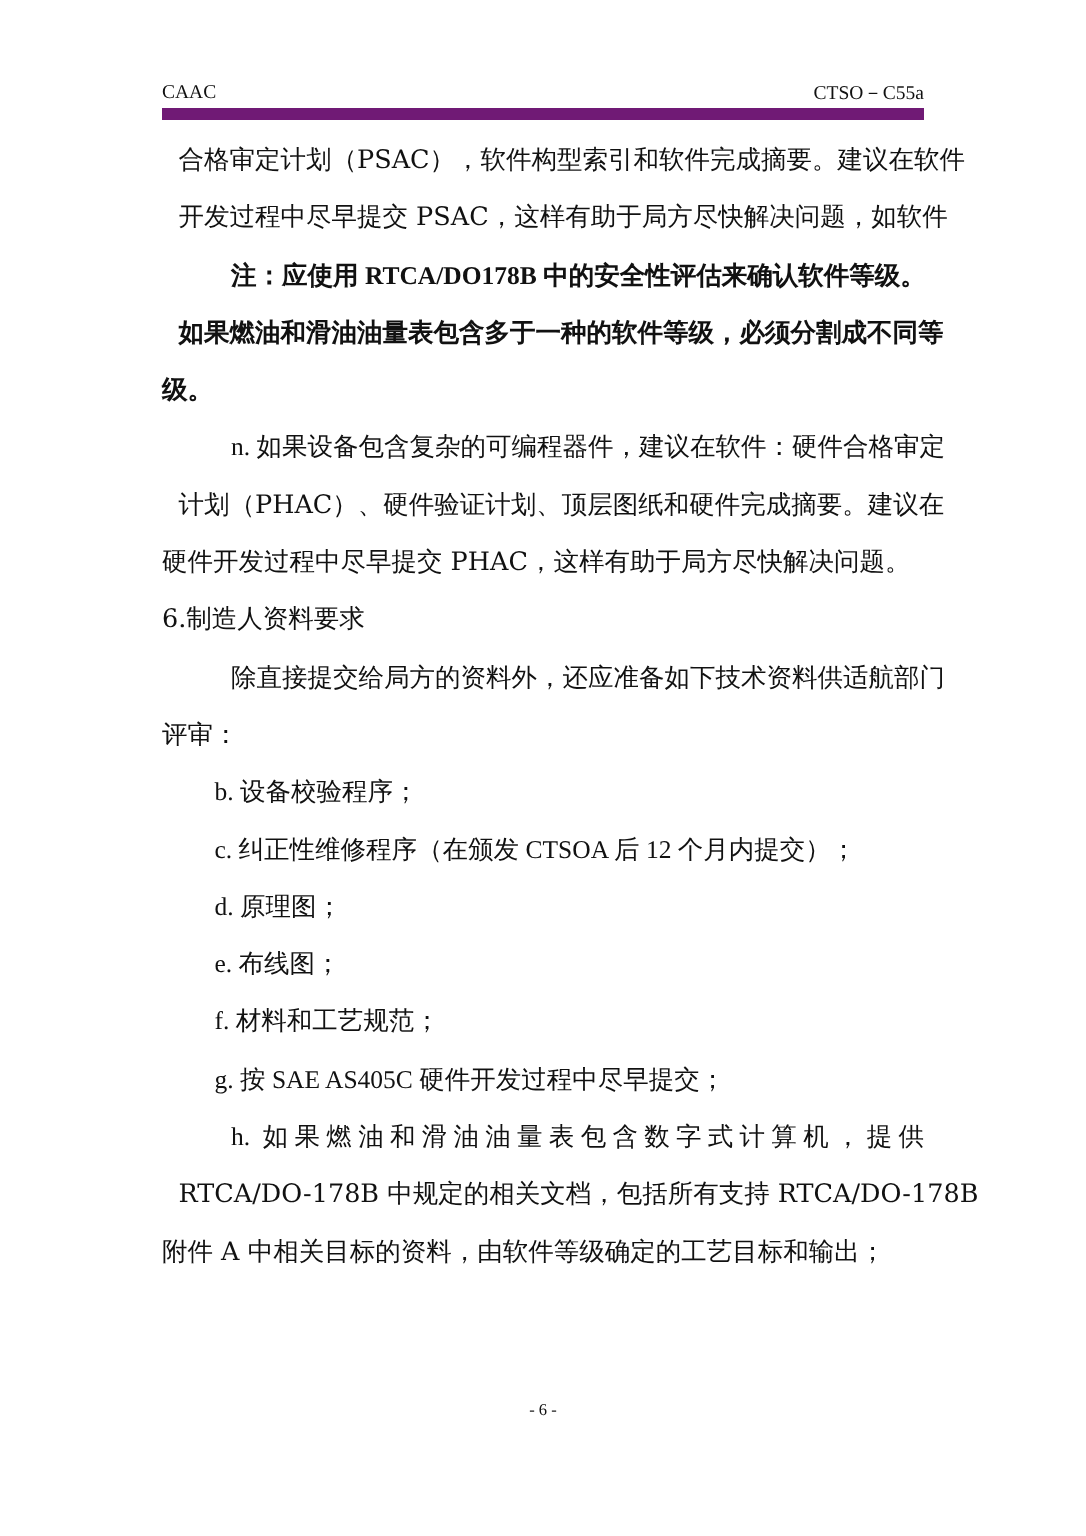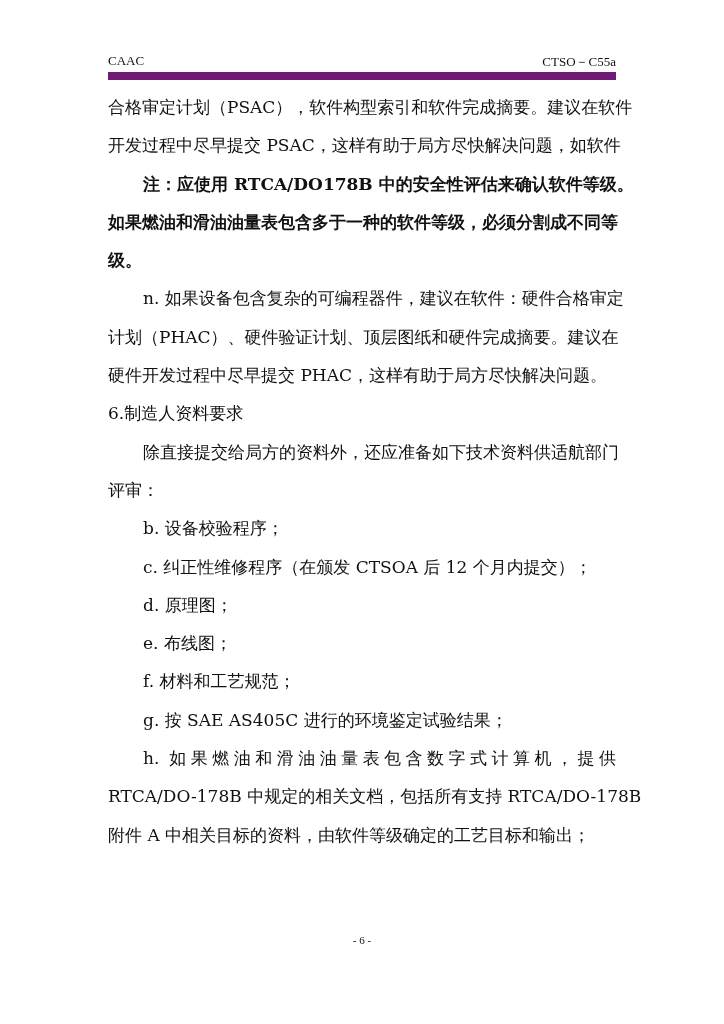--- a/index.html
+++ b/index.html
@@ -4,22 +4,22 @@
 <style>
   html, body { margin: 0; padding: 0; background: #ffffff; }
   body { width: 724px; height: 1024px; position: relative; overflow: hidden;
          font-family: "DejaVu Serif", "Liberation Serif", serif; color: #111; }
   .header { position: absolute; left: 108px; top: 50px; width: 508px; height: 22px;
             border-bottom: 8px solid #701a75; font-family: "Liberation Serif", serif; font-size: 13px; }
   .header .left { position: absolute; left: 0; top: 3px; }
   .header .right { position: absolute; right: 0; top: 3px; text-align: right; }
   .body { position: absolute; left: 108px; top: 88px; width: 508px; }
   .line { height: 38.3px; line-height: 38.3px; font-size: 17px; white-space: nowrap; overflow: visible; }
-  .justify { text-align: justify; text-align-last: justify; }
-  .indent { padding-left: 35px; }
+  .justify { text-align: justify; text-align-last: justify; margin-left: 11px; }
+  .indent { padding-left: 35px; font-family: Liberation Serif, serif; }
   .bold { font-weight: bold; }
   .pagenum { position: absolute; left: 0; width: 724px; top: 934px; text-align: center;
              font-size: 11px; font-family: "Liberation Serif", serif; }
 </style>
 </head>
 <body>
 
 <div class="header">
   <span class="left">CAAC</span>
   <span class="right">CTSO－C55a</span>
@@ -55,21 +55,21 @@
     <div class="line indent">
       <span>d.</span>&nbsp;<span>原理图；</span>
     </div>
     <div class="line indent">
       <span>e.</span>&nbsp;<span>布线图；</span>
     </div>
     <div class="line indent">
       <span>f.</span>&nbsp;<span>材料和工艺规范；</span>
     </div>
     <div class="line indent">
-      <span>g.</span>&nbsp;<span>按 SAE AS405C 进行的环境鉴定试验结果；</span>
+      <span>g.</span>&nbsp;<span>按 SAE AS405C 硬件开发过程中尽早提交；</span>
     </div>
   </div>
   <div>
     <div class="line justify indent">h. 如果燃油和滑油油量表包含数字式计算机，提供</div>
     <div class="line justify">RTCA/DO-178B 中规定的相关文档，包括所有支持 RTCA/DO-178B</div>
     <div class="line">附件 A 中相关目标的资料，由软件等级确定的工艺目标和输出；</div>
   </div>
 </div>
 
 <div class="pagenum">- 6 -</div>

